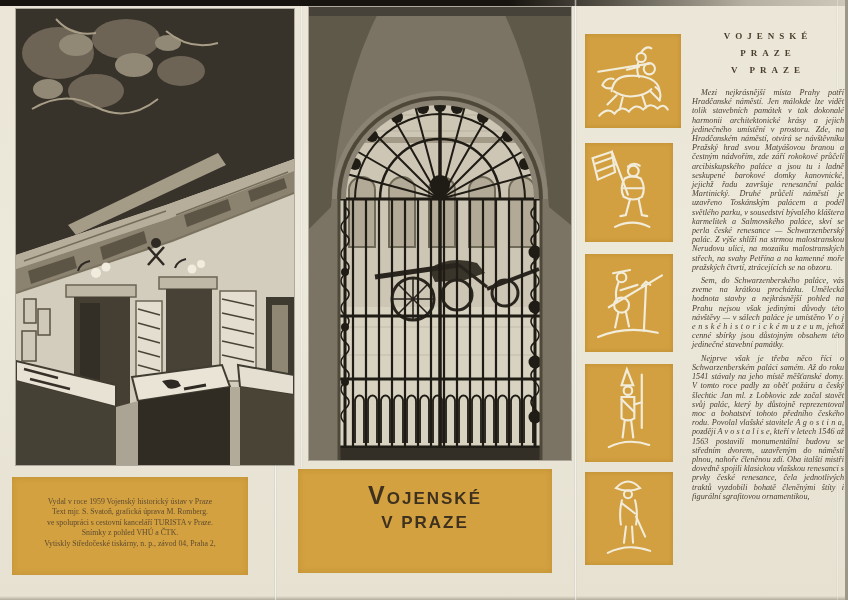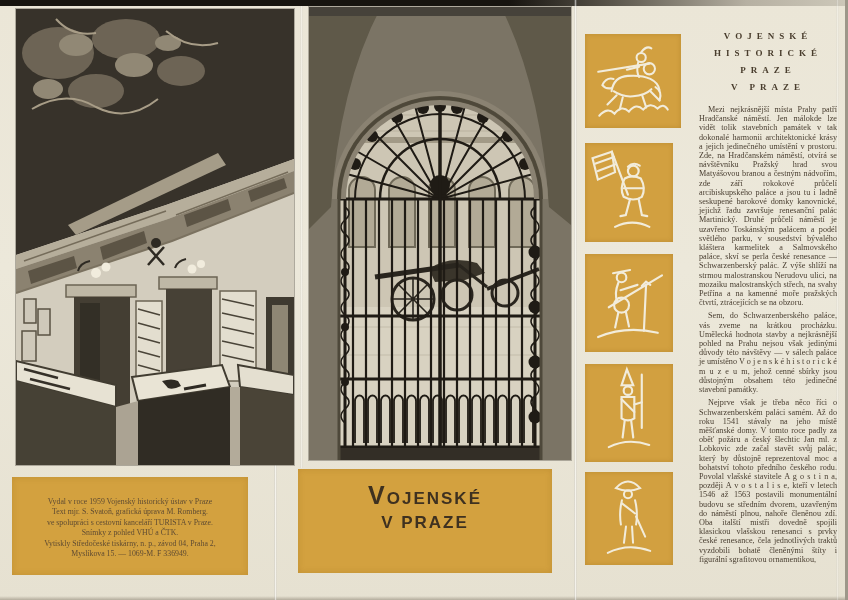--- a/index.html
+++ b/index.html
@@ -32,21 +32,21 @@
   .cover-line{font-family:"Liberation Sans",sans-serif;font-weight:bold;color:#3e3120;
     font-size:17px;letter-spacing:2px;line-height:24px;white-space:nowrap;}
   .cover-line.first::first-letter{font-size:25px;}
 
   .illu-card{position:absolute;left:585px;background:#d2a040;box-shadow:inset 0 0 5px rgba(140,95,20,.3);}
   .illu-card svg{display:block;width:100%;height:100%;}
 
   #article{position:absolute;left:692px;top:28px;width:152px;color:#4b4033;}
   .art-title{font-weight:bold;font-size:9px;letter-spacing:5px;line-height:17px;text-align:center;color:#493d2d;white-space:nowrap;}
   .art-body{margin-top:9px;}
-  .art-body p{margin:0 7px 4px;font-size:8.2px;line-height:9.2px;text-align:justify;text-indent:9px;}
+  .art-body p{margin:0 0 4px;font-size:8.2px;line-height:9.2px;text-align:justify;text-indent:9px;font-style:italic;}
 </style>
 </head>
 <body>
 
 <div class="sheet">
 
   <div class="edge-top"></div>
   <div class="edge-bottom"></div>
   <div class="edge-right"></div>
   <div class="crease c1"></div>
@@ -137,21 +137,20 @@
       </g>
     </svg>
   </div>
 
   <div class="ochre-box" id="imprint-box">
     <div class="imprint-line">Vydal v roce 1959 Vojenský historický ústav v Praze</div>
     <div class="imprint-line">Text mjr. S. Svatoň, grafická úprava M. Romberg.</div>
     <div class="imprint-line">ve spolupráci s cestovní kanceláří TURISTA v Praze.</div>
     <div class="imprint-line">Snímky z pohled VHÚ a ČTK.</div>
     <div class="imprint-line">Vytiskly Středočeské tiskárny, n. p., závod 04, Praha 2,</div>
-    <div class="imprint-line">Myslíkova 15. — 1069-M. F 336949.</div>
   </div>
 
   <div class="photo" id="gate-photo">
     <svg viewBox="0 0 262 453" preserveAspectRatio="none">
       <defs>
         <clipPath id="archClip">
             <path d="M30,453 V192 A101,101 0 0 1 232,192 V453 Z"></path>
           </clipPath>
       </defs>
       <rect width="262" height="453" fill="#9d968a"></rect>
@@ -320,21 +319,20 @@
         <path d="M48,44 l9,20"></path>
         <path d="M38,54 l-2,16"></path>
           <path d="M44,54 l1,16"></path>
         <path d="M20,80 q20,-10 42,-2"></path>
       </g>
     </svg>
   </div>
 
   <div id="article">
     <div class="art-title">VOJENSKÉ</div>
-    <div class="art-title">HISTORICKÉ</div>
     <div class="art-title">PRAZE</div>
     <div class="art-title">V PRAZE</div>
     <div class="art-body">
       <p>Mezi nejkrásnější místa Prahy patří Hradčanské náměstí. Jen málokde lze vidět tolik stavebních památek v tak dokonalé harmonii architektonické krásy a jejich jedinečného umístění v prostoru. Zde, na Hradčanském náměstí, otvírá se návštěvníku Pražský hrad svou Matyášovou branou a čestným nádvořím, zde září rokokové průčelí arcibiskupského paláce a jsou tu i ladně seskupené barokové domky kanovnické, jejichž řadu završuje renesanční palác Martinický. Druhé průčelí náměstí je uzavřeno Toskánským palácem a podél světlého parku, v sousedství bývalého kláštera karmelitek a Salmovského paláce, skví se perla české renesance — Schwarzenberský palác. Z výše shlíží na strmou malostranskou Nerudovu ulici, na mozaiku malostranských střech, na svahy Petřína a na kamenné moře pražských čtvrtí, ztrácejících se na obzoru.</p>
       <p>Sem, do Schwarzenberského paláce, vás zveme na krátkou procházku. Umělecká hodnota stavby a nejkrásnější pohled na Prahu nejsou však jedinými důvody této návštěvy — v sálech paláce je umístěno V o j e n s k é   h i s t o r i c k é   m u z e u m, jehož cenné sbírky jsou důstojným obsahem této jedinečné stavební památky.</p>
       <p>Nejprve však je třeba něco říci o Schwarzenberském paláci samém. Až do roku 1541 stávaly na jeho místě měšťanské domy. V tomto roce padly za oběť požáru a český šlechtic Jan ml. z Lobkovic zde začal stavět svůj palác, který by důstojně reprezentoval moc a bohatství tohoto předního českého rodu. Povolal vlašské stavitele A g o s t i n a, později A v o s t a l i s e, kteří v letech 1546 až 1563 postavili monumentální budovu se středním dvorem, uzavřeným do náměstí plnou, nahoře členěnou zdí. Oba italští mistři dovedně spojili klasickou vlašskou renesanci s prvky české renesance, čela jednotlivých traktů vyzdobili bohatě členěnými štíty i figurální sgrafitovou ornamentikou,</p>
     </div>
   </div>
 
 </div>

